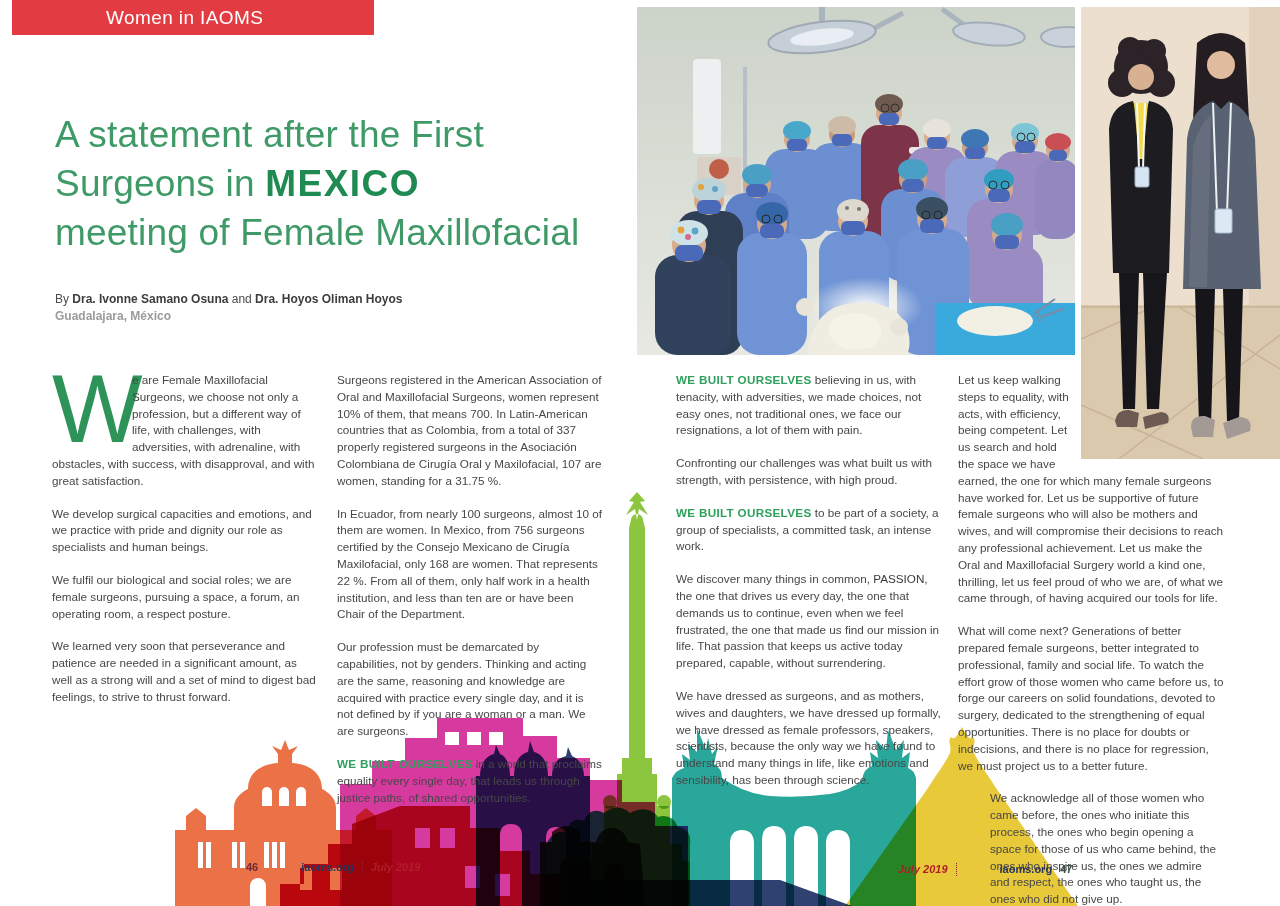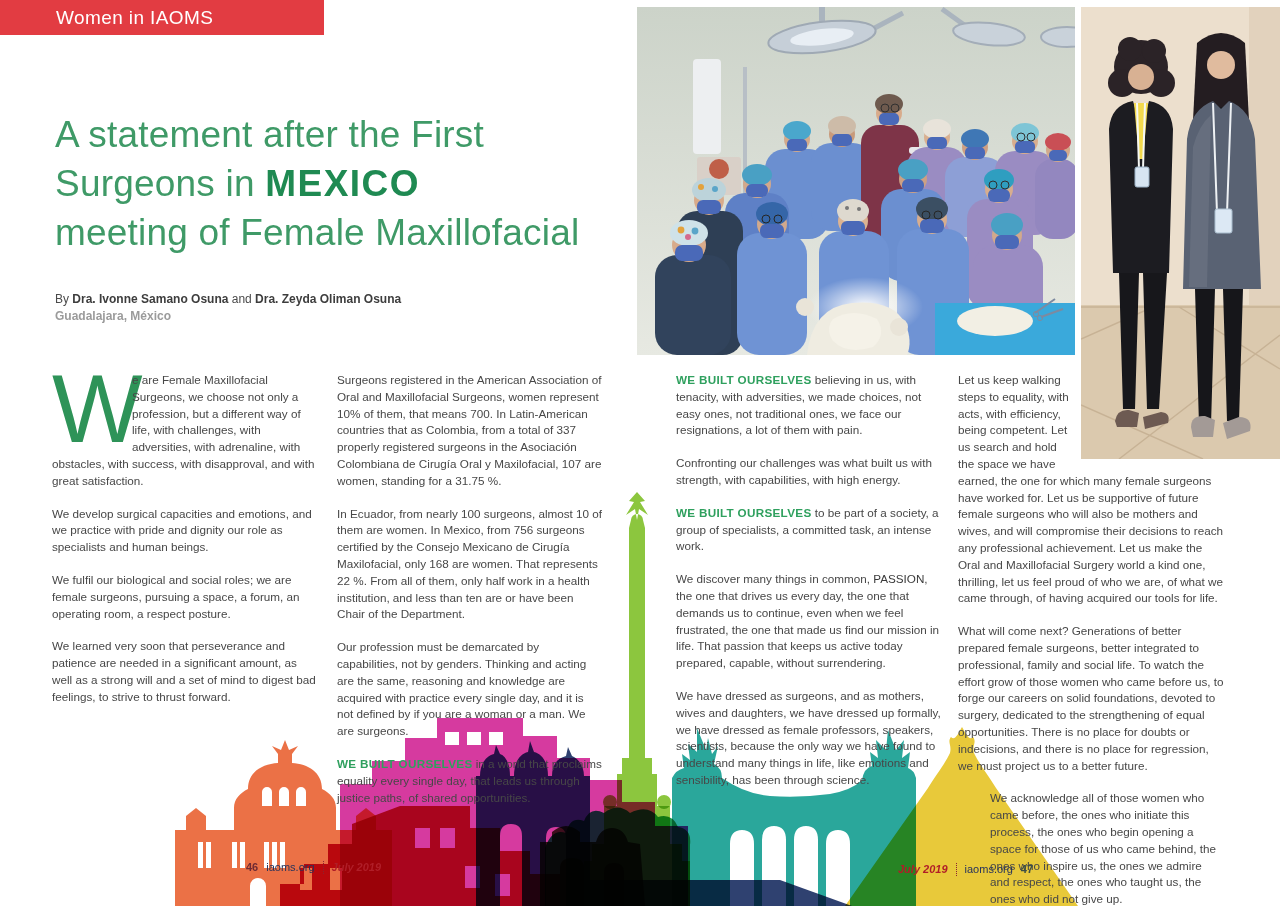--- a/index.html
+++ b/index.html
@@ -1,19 +1,19 @@
 <!DOCTYPE html>
 <html><head>
 <meta charset="utf-8">
 <style>
   html,body{margin:0;padding:0;background:#9a9a9a;}
   .page{position:relative;width:1280px;height:906px;background:#ffffff;overflow:hidden;
         font-family:"Liberation Sans",sans-serif;margin:0 auto;}
   
-  .banner{position:absolute;left:0;top:27;width:324px;height:35px;background:#E23C42;z-index:4;}
+  .banner{position:absolute;left:12px;top:27;width:324px;height:35px;background:#E23C42;z-index:4;padding-left:38px;}
   .banner span{display:block;line-height:35px;padding-left:56px;color:#fff;font-size:19px;letter-spacing:.4px;}
   
   .title{position:absolute;left:55px;top:110px;width:580px;margin:0;font-weight:300;
          font-size:37px;line-height:49px;color:#3F9A67;letter-spacing:.2px;z-index:4;}
   .title .tline{display:block;}
   .title .mex{font-weight:700;color:#1F8A52;letter-spacing:1.5px;}
   
   .byline{position:absolute;left:55px;top:292px;font-size:12px;color:#4a4a4a;z-index:4;}
   .byline b{font-weight:700;color:#3d3d3d;}
   .byline .loc{display:block;color:#9b9b9b;margin-top:3px;font-weight:bold;}
@@ -32,63 +32,63 @@
   .photo-or{left:637px;top:7px;width:438px;height:348px;}
   .photo-two{left:1081px;top:7px;width:199px;height:452px;}
   
   .skyline{position:absolute;left:0;top:476px;width:1280px;height:430px;z-index:1;pointer-events:none;}
   .skyline path,.skyline rect,.skyline circle{mix-blend-mode:multiply;}
   
   .footer{position:absolute;z-index:5;font-size:11px;display:flex;align-items:flex-start;gap:8px;}
   .f-left{left:246px;top:861px;}
   .f-right{left:898px;top:863px;}
   .fp{color:#6f2a33;font-weight:700;}
-  .fs{color:#27335C;font-weight:400;}
+  .fs{color:#27335C;font-weight:700;margin-left:35px;}
   .fd{color:#B01E28;font-weight:700;font-style:italic;}
   .fdiv{display:inline-block;width:0;height:13px;border-left:1px dotted #8a2430;}
   .fp2{color:#3d4f46;font-weight:700;}
 </style>
 </head>
 <body>
 
 <div class="page">
 
   <div class="banner">
     <span>Women in IAOMS</span>
   </div>
 
   <h1 class="title">
     <span class="tline">A statement after the First</span>
     <span class="tline"><span>Surgeons in </span><span class="mex">MEXICO</span></span>
     <span class="tline">meeting of Female Maxillofacial</span>
   </h1>
 
   <div class="byline">
-    <span>By </span><b>Dra. Ivonne Samano Osuna</b><span> and </span><b>Dra. Zeyda Oliman Osuna</b>
+    <span>By </span><b>Dra. Ivonne Samano Osuna</b><span> and </span><b>Dra. Hoyos Oliman Hoyos</b>
     <span class="loc">Guadalajara, México</span>
   </div>
 
   <div class="col c1">
     <p><span class="dropcap">W</span><span>e are Female Maxillofacial Surgeons, we choose not only a profession, but a different way of life, with challenges, with adversities, with adrenaline, with obstacles, with success, with disapproval, and with great satisfaction.</span></p>
     <p>We develop surgical capacities and emotions, and we practice with pride and dignity our role as specialists and human beings.</p>
     <p>We fulfil our biological and social roles; we are female surgeons, pursuing a space, a forum, an operating room, a respect posture.</p>
     <p>We learned very soon that perseverance and patience are needed in a significant amount, as well as a strong will and a set of mind to digest bad feelings, to strive to thrust forward.</p>
 
   </div>
 
   <div class="col c2">
     <p>Surgeons registered in the American Association of Oral and Maxillofacial Surgeons, women represent 10% of them, that means 700. In Latin-American countries that as Colombia, from a total of 337 properly registered surgeons in the Asociación Colombiana de Cirugía Oral y Maxilofacial, 107 are women, standing for a 31.75 %.</p>
     <p>In Ecuador, from nearly 100 surgeons, almost 10 of them are women. In Mexico, from 756 surgeons certified by the Consejo Mexicano de Cirugía Maxilofacial, only 168 are women. That represents 22 %. From all of them, only half work in a health institution, and less than ten are or have been Chair of the Department.</p>
     <p>Our profession must be demarcated by capabilities, not by genders. Thinking and acting are the same, reasoning and knowledge are acquired with practice every single day, and it is not defined by if you are a woman or a man. We are surgeons.</p>
     <p><span class="gl">WE BUILT OURSELVES</span><span> in a world that proclaims equality every single day, that leads us through justice paths, of shared opportunities.</span></p>
   </div>
 
   <div class="col c3">
     <p><span class="gl">WE BUILT OURSELVES</span><span> believing in us, with tenacity, with adversities, we made choices, not easy ones, not traditional ones, we face our resignations, a lot of them with pain.</span></p>
-    <p>Confronting our challenges was what built us with strength, with capabilities, with high energy.</p>
+    <p>Confronting our challenges was what built us with strength, with persistence, with high proud.</p>
     <p><span class="gl">WE BUILT OURSELVES</span><span> to be part of a society, a group of specialists, a committed task, an intense work.</span></p>
     <p><span>We discover many things in common, </span><span class="bd">PASSION</span><span>, the one that drives us every day, the one that demands us to continue, even when we feel frustrated, the one that made us find our mission in life. That passion that keeps us active today prepared, capable, without surrendering.</span></p>
     <p>We have dressed as surgeons, and as mothers, wives and daughters, we have dressed up formally, we have dressed as female professors, speakers, scientists, because the only way we have found to understand many things in life, like emotions and sensibility, has been through science.</p>
   </div>
 
   <div class="col c4">
     <div class="photo-intrude"></div>
     <p>Let us keep walking steps to equality, with acts, with efficiency, being competent. Let us search and hold the space we have earned, the one for which many female surgeons have worked for. Let us be supportive of future female surgeons who will also be mothers and wives, and will compromise their decisions to reach any professional achievement. Let us make the Oral and Maxillofacial Surgery world a kind one, thrilling, let us feel proud of who we are, of what we came through, of having acquired our tools for life.</p>
     <p>What will come next? Generations of better prepared female surgeons, better integrated to professional, family and social life. To watch the effort grow of those women who came before us, to forge our careers on solid foundations, devoted to surgery, dedicated to the strengthening of equal opportunities. There is no place for doubts or indecisions, and there is no place for regression, we must project us to a better future.</p>
     <p class="indent">We acknowledge all of those women who came before, the ones who initiate this process, the ones who begin opening a space for those of us who came behind, the ones who inspire us, the ones we admire and respect, the ones who taught us, the ones who did not give up.</p>

